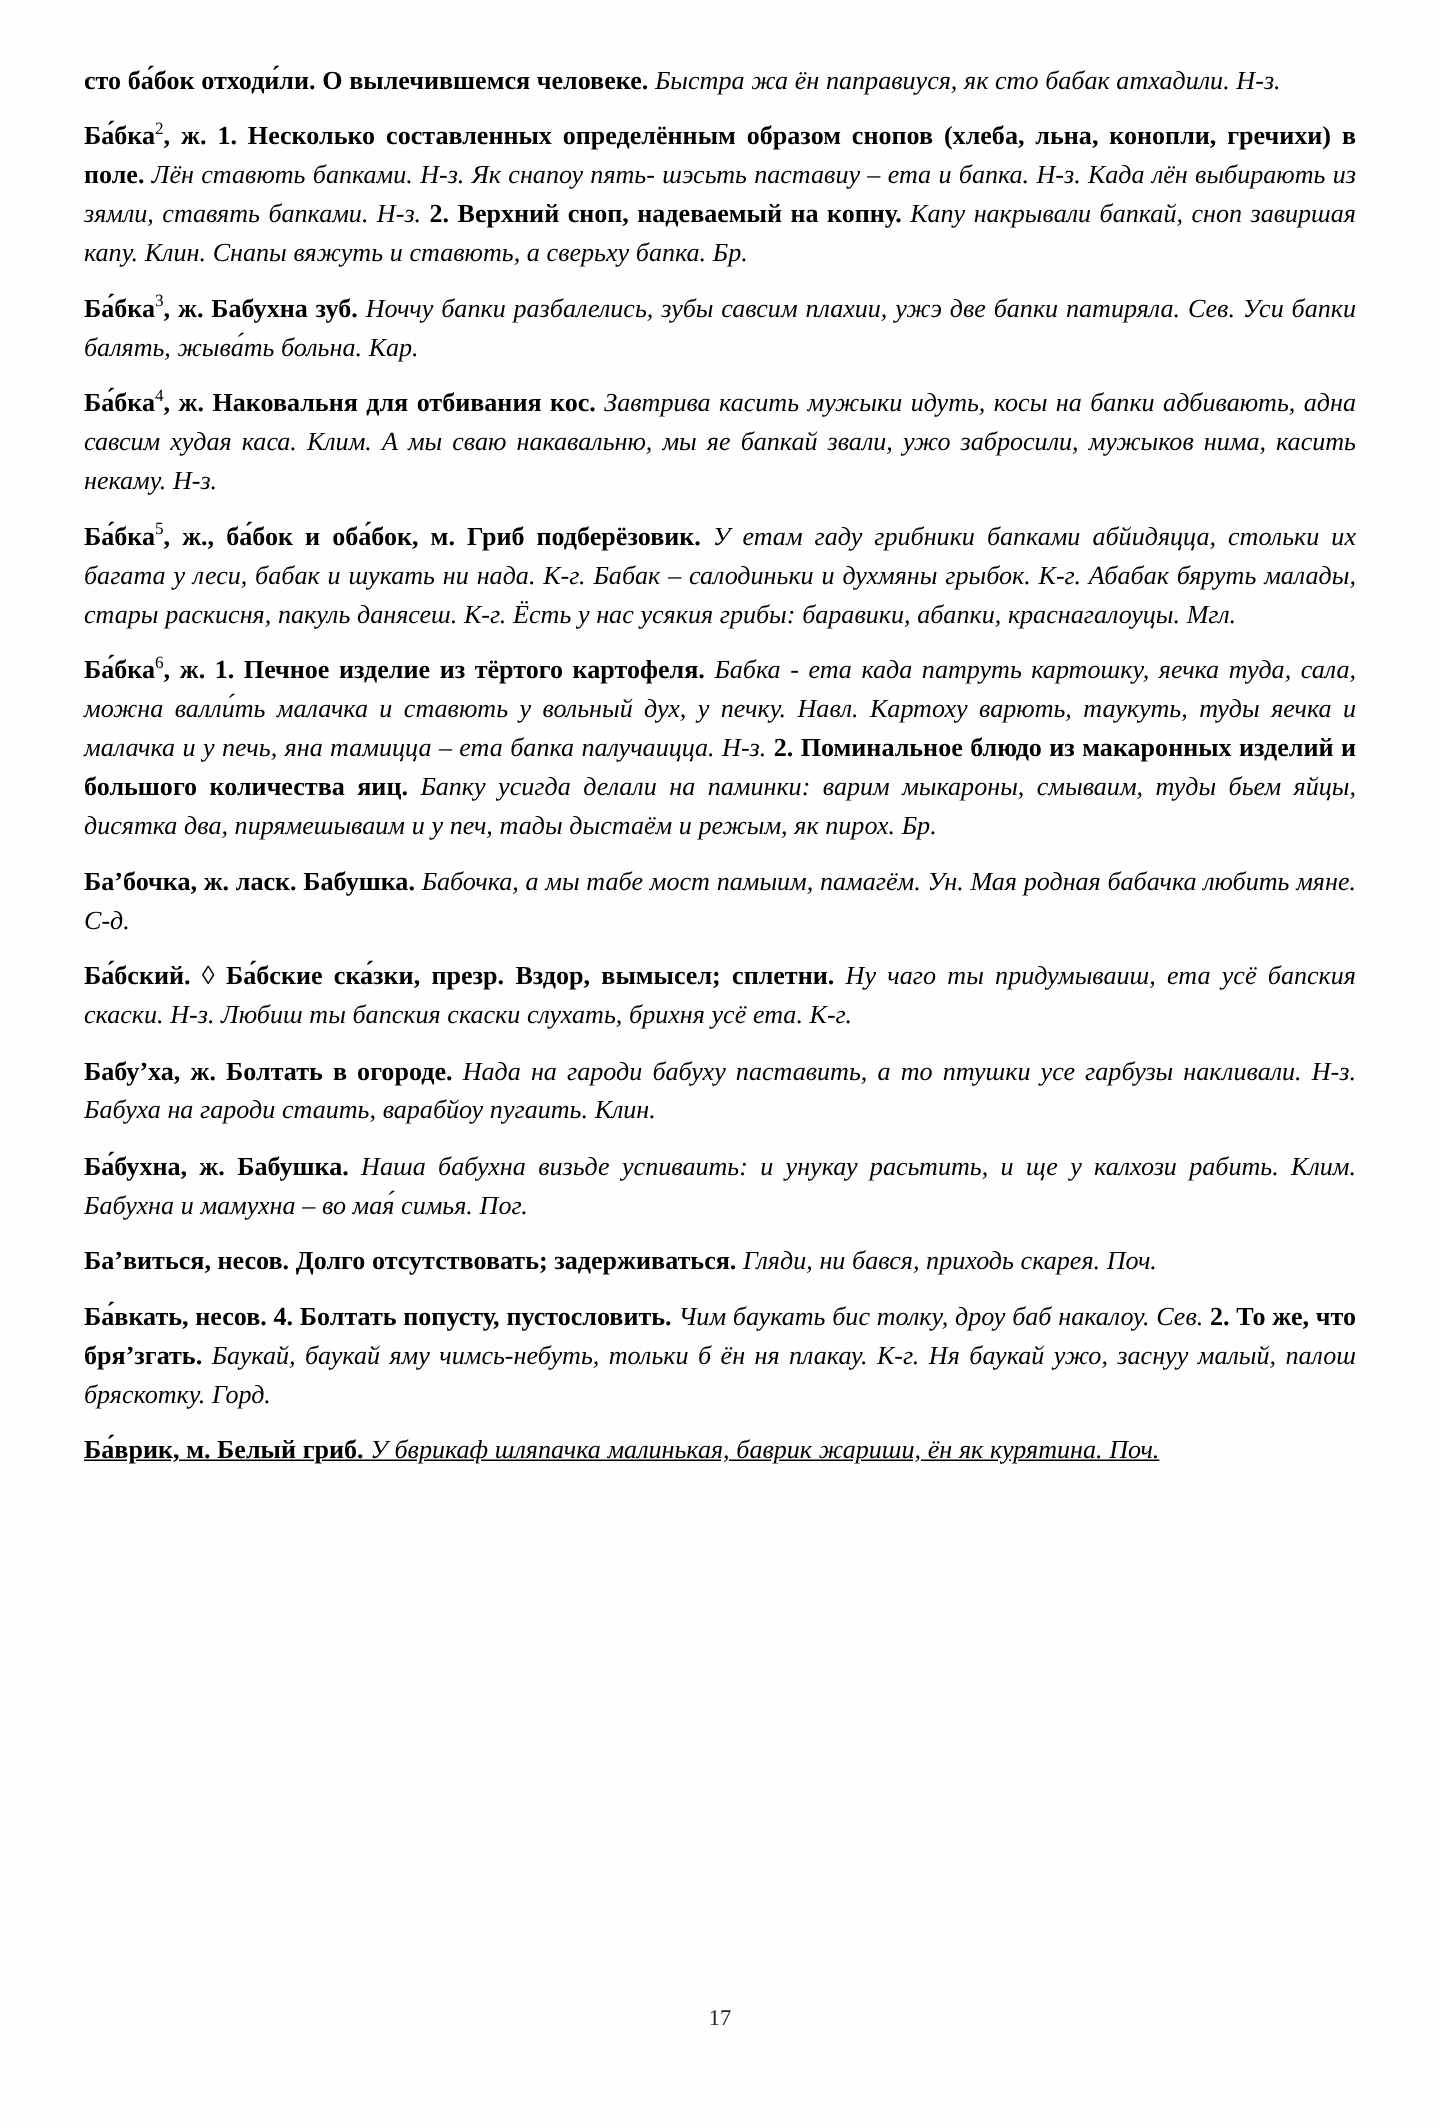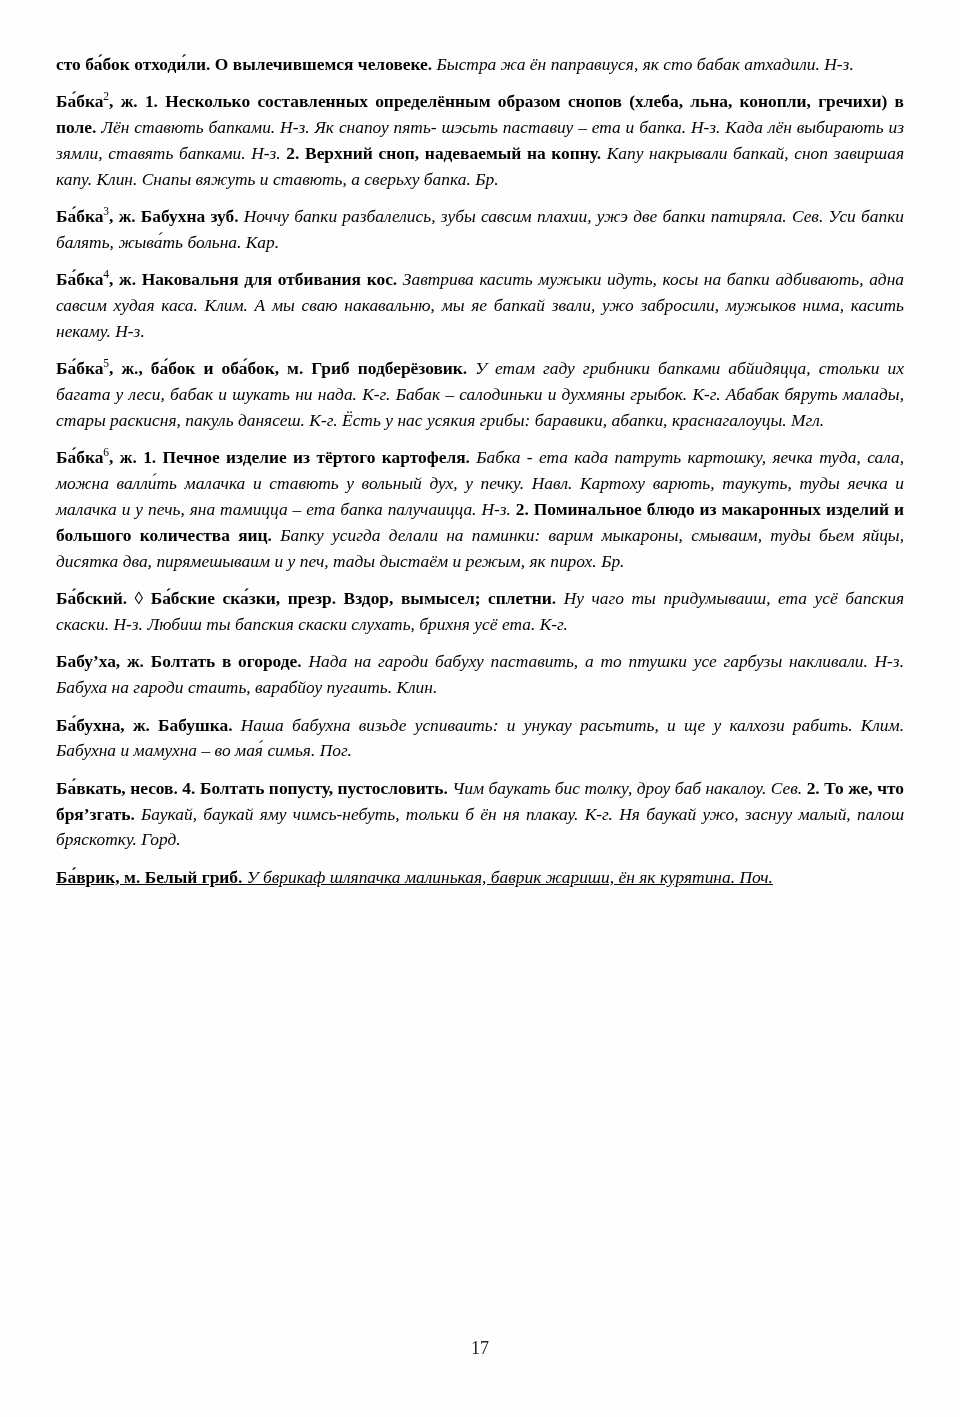--- a/index.html
+++ b/index.html
@@ -18,21 +18,21 @@
   .page {
     position: absolute;
     left: 0; top: 0;
     width: 960px;
     height: 1417px;
     background: #fefefe;
   }
   .content {
     position: absolute;
     left: 56px;
-    top: 52px;
+    top: 41px;
     width: 848px;
   }
   .entry {
     margin: 0 0 11.5px 0;
     font-size: 17.4px;
     line-height: 1.485;
     text-align: justify;
     text-justify: inter-word;
     word-spacing: 0.1px;
   }
@@ -52,36 +52,38 @@
     font-size: 0.66em;
     vertical-align: super;
     line-height: 0;
   }
   .page-number {
     position: absolute;
     left: 0;
     top: 1338px;
     width: 960px;
     text-align: center;
-    font-size: 18px;
+    font-size: 15px;
     font-family: "Liberation Serif", "DejaVu Serif", serif;
     color: #222;
   }
 </style>
 </head>
 <body>
 
 <div class="page">
   <div class="content" id="entries-column">
       <p class="entry"><span class="hw">сто ба́бок отходи́ли. О вылечившемся человеке. </span><span class="ex">Быстра жа ён паправиуся, як сто бабак атхадили. Н-з.</span></p>
       <p class="entry"><span class="hw">Ба́бка</span><sup>2</sup><span class="hw">,  ж. 1. Несколько составленных определённым образом снопов (хлеба, льна, конопли, гречихи) в поле. </span><span class="ex">Лён ставють бапками. Н-з. Як снапоу пять- шэсьть паставиу – ета и бапка. Н-з. Када лён выбирають из зямли, ставять бапками. Н-з. </span><span class="hw">2. Верхний сноп, надеваемый на копну. </span><span class="ex">Капу накрывали бапкай, сноп завиршая капу. Клин. Снапы вяжуть и ставють, а сверьху бапка. Бр.</span></p>
       <p class="entry"><span class="hw">Ба́бка</span><sup>3</sup><span class="hw">, ж. Бабухна зуб. </span><span class="ex">Ноччу бапки разбалелись, зубы савсим плахии, ужэ две бапки патиряла. Сев. Уси бапки балять, жыва́ть больна. Кар.</span></p>
       <p class="entry"><span class="hw">Ба́бка</span><sup>4</sup><span class="hw">, ж. Наковальня для отбивания кос. </span><span class="ex">Завтрива касить мужыки идуть,  косы на бапки адбивають, адна савсим худая каса. Клим. А мы сваю накавальню, мы яе бапкай звали, ужо забросили, мужыков нима, касить некаму. Н-з.</span></p>
       <p class="entry"><span class="hw">Ба́бка</span><sup>5</sup><span class="hw">, ж., ба́бок и оба́бок, м. Гриб подберёзовик. </span><span class="ex">У етам гаду грибники бапками абйидяцца, стольки их багата у леси, бабак и шукать ни нада. К-г. Бабак – салодиньки и духмяны грыбок. К-г. Абабак бяруть малады, стары раскисня, пакуль данясеш. К-г. Ёсть у нас усякия грибы: баравики, абапки, краснагалоуцы. Мгл.</span></p>
       <p class="entry"><span class="hw">Ба́бка</span><sup>6</sup><span class="hw">, ж. 1. Печное изделие из тёртого картофеля. </span><span class="ex">Бабка - ета када патруть картошку, яечка туда, сала, можна валли́ть малачка и ставють у вольный дух, у печку. Навл. Картоху варють, таукуть, туды яечка и малачка и у печь, яна тамицца – ета бапка палучаицца. Н-з. </span><span class="hw">2. Поминальное блюдо из макаронных изделий и большого количества яиц. </span><span class="ex">Бапку усигда делали на паминки: варим мыкароны, смываим, туды бьем яйцы, дисятка два, пирямешываим и у печ, тады дыстаём и режым, як пирох. Бр.</span></p>
+      <p class="entry"><span class="hw">Ба’бочка, ж. ласк. Бабушка. </span><span class="ex">Бабочка, а мы табе мост памыим, памагём. Ун. Мая родная  бабачка любить мяне. С-д.</span></p>
       <p class="entry"><span class="hw">Ба́бский. ◊ Ба́бские ска́зки, презр. Вздор, вымысел; сплетни. </span><span class="ex">Ну чаго ты придумываиш, ета усё бапския скаски. Н-з. Любиш ты бапския скаски слухать, брихня усё ета. К-г.</span></p>
       <p class="entry"><span class="hw">Бабу’ха, ж. Болтать в огороде. </span><span class="ex">Нада на гароди бабуху паставить, а то птушки усе гарбузы накливали. Н-з.  Бабуха на гароди стаить, варабйоу пугаить. Клин.</span></p>
       <p class="entry"><span class="hw">Ба́бухна, ж. Бабушка. </span><span class="ex"> Наша бабухна визьде успиваить: и унукау расьтить, и ще у калхози рабить. Клим. Бабухна и мамухна – во мая́ симья. Пог.</span></p>
+      <p class="entry"><span class="hw">Ба’виться, несов. Долго отсутствовать; задерживаться. </span><span class="ex">Гляди, ни бався, приходь скарея. Поч.</span></p>
       <p class="entry"><span class="hw">Ба́вкать, несов. 4. Болтать попусту, пустословить. </span><span class="ex">Чим баукать бис толку, дроу баб накалоу. Сев. </span><span class="hw">2. То же, что бря’згать. </span><span class="ex">Баукай, баукай яму чимсь-небуть, тольки б ён ня плакау. К-г. Ня баукай ужо, заснуу малый, палош бряскотку. Горд.</span></p>
       <p class="entry"><span class="hw">Ба́врик, м. Белый гриб. </span><span class="ex">У бврикаф шляпачка малинькая, баврик жариши, ён як курятина. Поч.</span></p>
     </div>
   <div class="page-number">17</div>
 </div>
 
 </body></html>

